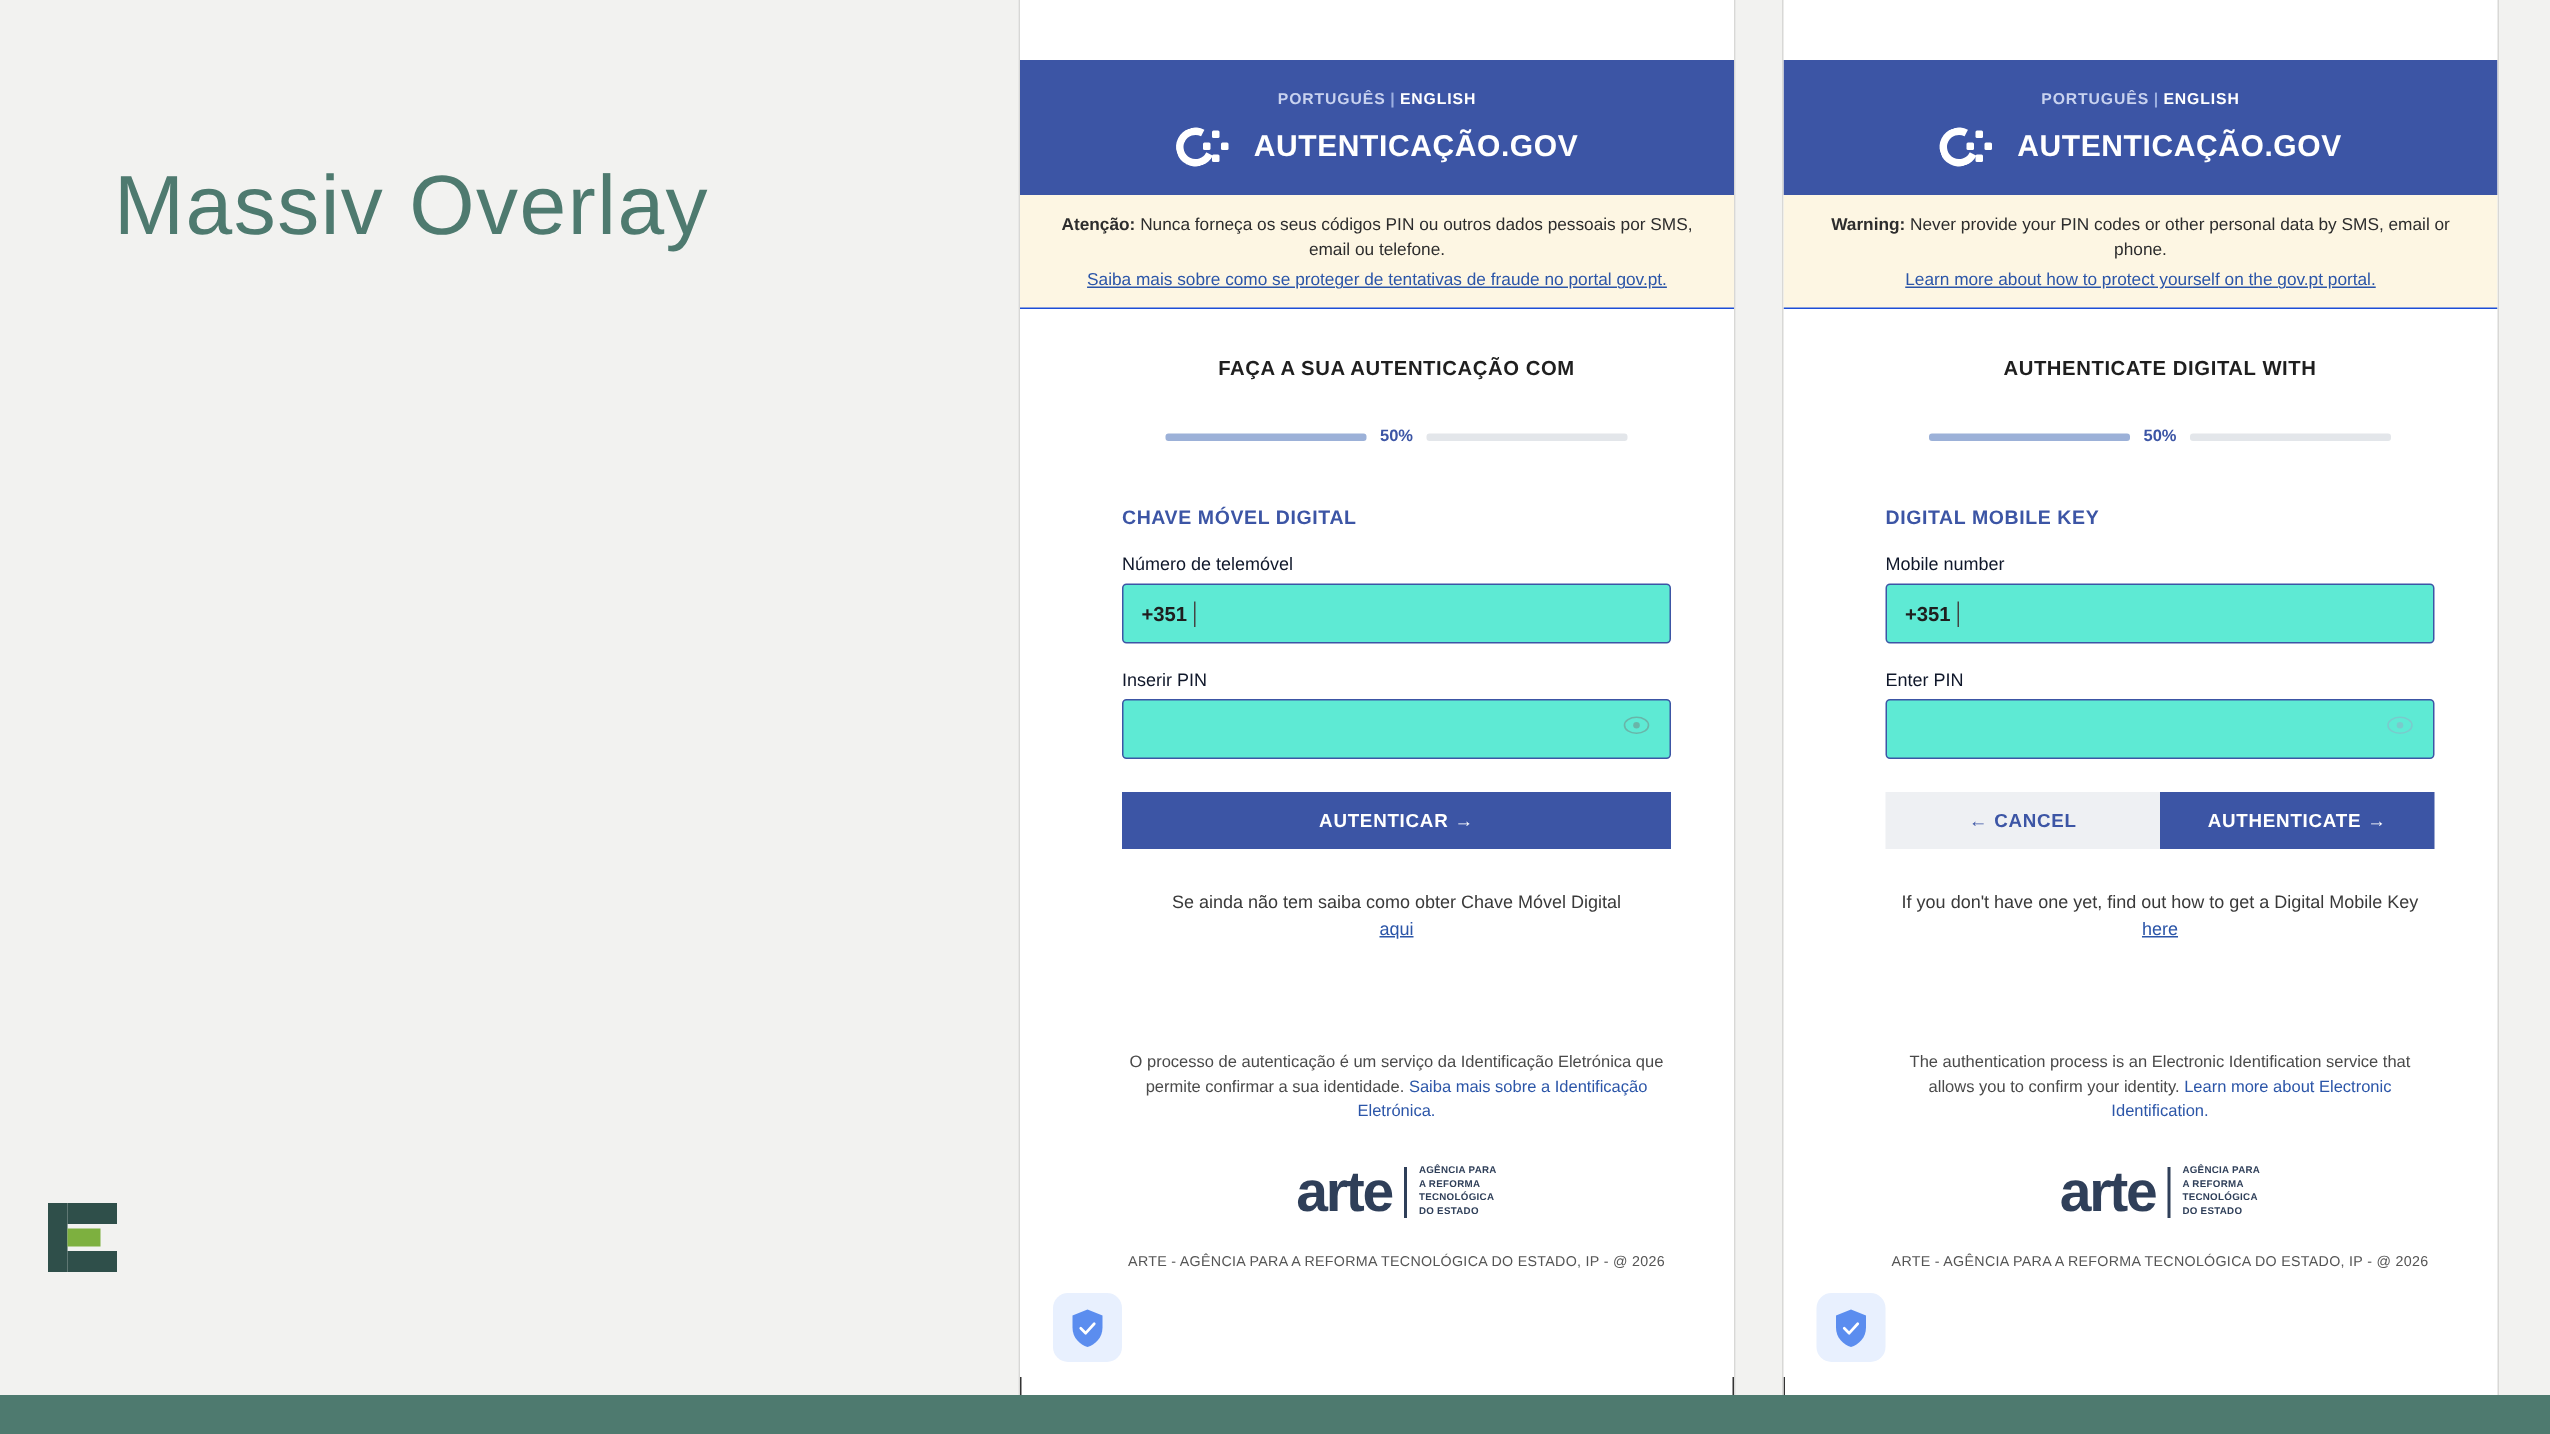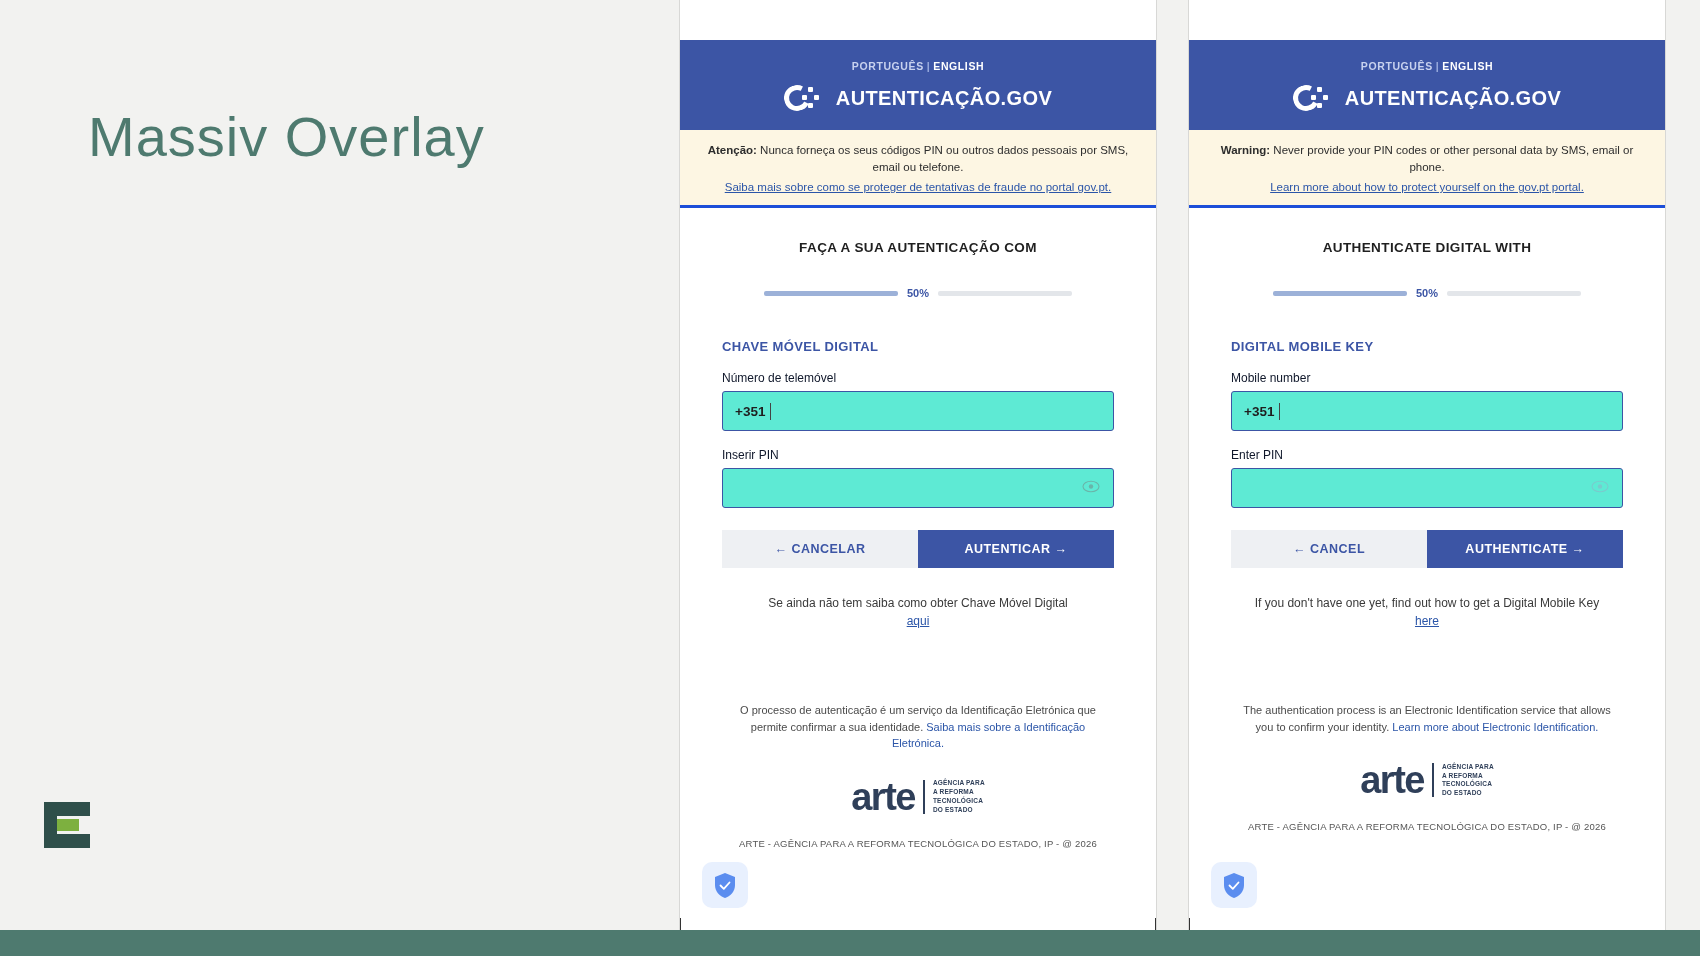--- a/index.html
+++ b/index.html
@@ -11,21 +11,21 @@
     overflow: hidden;
   }
   .slide {
     position: relative;
     width: 1700px; height: 956px;
     background: #f2f2f0;
   }
   
   .left-pane {
     position: absolute;
-    left: 16px; top: 0;
+    left: 4px; top: 0;
     width: 636px; height: 930px;
     background: #f2f2f0;
   }
   .title {
     position: absolute;
     left: 72px; top: 104px;
     font-size: 56px;
     font-weight: 400;
     color: #4e7a6f;
     letter-spacing: 1px;
@@ -130,40 +130,40 @@
   .brand-mark .d4 { left: 18px; top: 12px; }
   .brand-text {
     color: #ffffff;
     font-size: 20px;
     font-weight: 700;
     letter-spacing: 0.4px;
   }
 
   .warn-box {
     background: #fdf6e3;
-    border-bottom: 3px solid #1d4ed8;
+    border-bottom: 1px solid #1d4ed8;
     padding: 12px 22px 12px 22px;
     text-align: center;
   }
   .warn-text {
     font-size: 11.5px;
     color: #2d2d2d;
     line-height: 1.45;
   }
   .warn-text b { font-weight: 700; }
   .warn-link {
     display: block;
     margin-top: 6px;
     font-size: 11.5px;
     color: #2b55a8;
     text-decoration: underline;
     cursor: pointer;
   }
 
-  .body-area { padding: 0 42px; }
+  .body-area { padding: 0 42px; margin-left: 26px; }
   .auth-heading {
     text-align: center;
     font-size: 13.5px;
     font-weight: 700;
     color: #1f1f1f;
     letter-spacing: 0.4px;
     margin-top: 32px;
   }
 
   .progress-row {
@@ -388,21 +388,20 @@
         <span></span>
         <span class="eye">
           <svg width="18" height="13" viewBox="0 0 18 13">
             <ellipse cx="9" cy="6.5" rx="8" ry="5.3" fill="none" stroke="#777" stroke-width="1.1"></ellipse>
             <circle cx="9" cy="6.5" r="2.2" fill="#777"></circle>
           </svg>
         </span>
       </div>
 
       <div class="btn-row">
-        <div class="btn btn-cancel">← CANCELAR</div>
         <div class="btn btn-primary">AUTENTICAR →</div>
       </div>
 
       <div class="hint">
         <span>Se ainda não tem saiba como obter Chave Móvel Digital</span><br>
         <a>aqui</a>
       </div>
 
       <div class="footnote">
         <span>O processo de autenticação é um serviço da Identificação Eletrónica que permite confirmar a sua identidade. </span><a>Saiba mais sobre a Identificação Eletrónica.</a>

